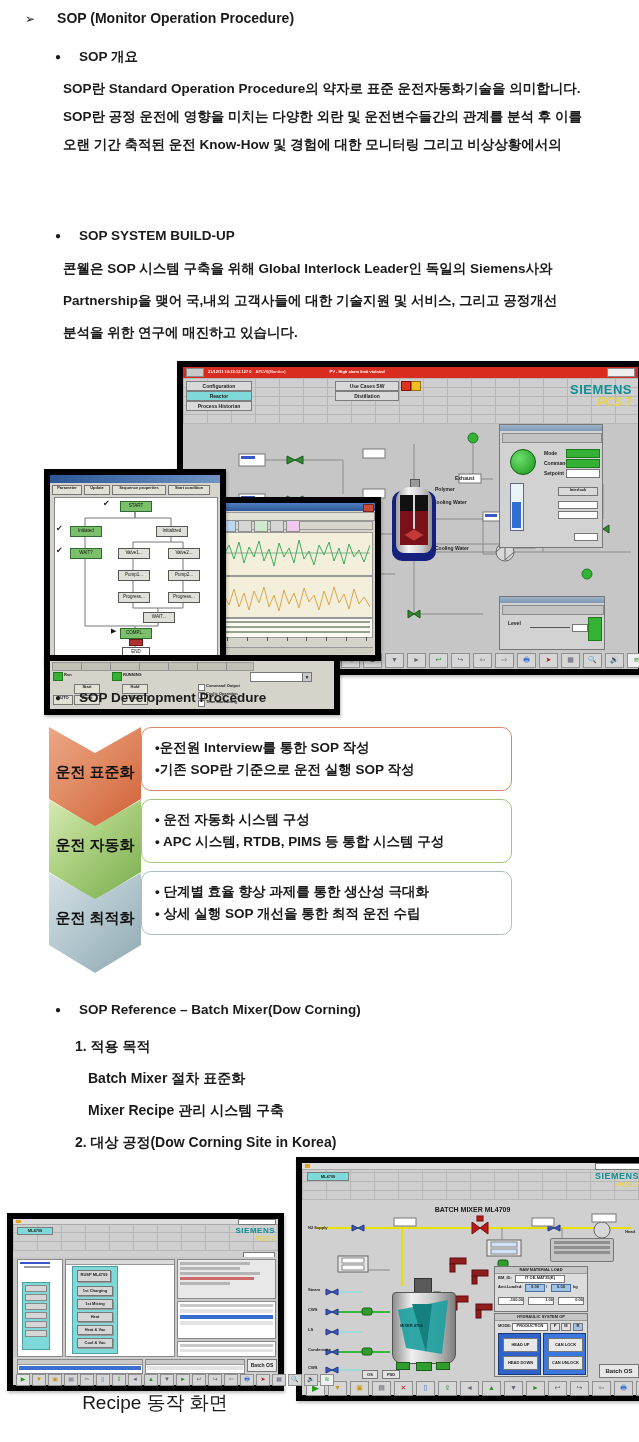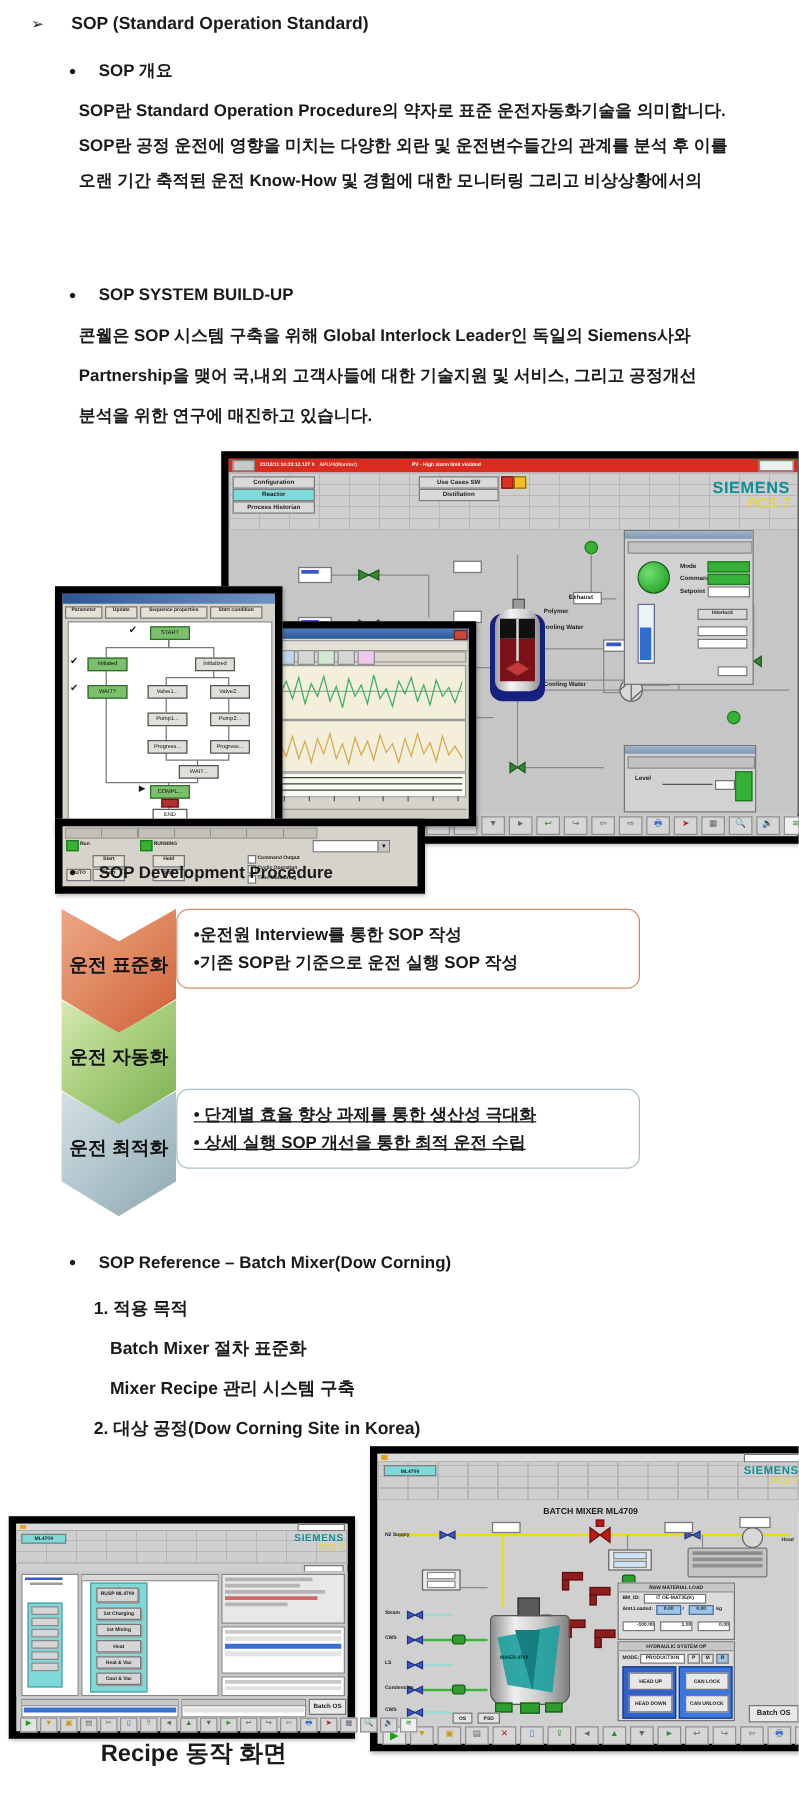--- a/index.html
+++ b/index.html
@@ -21,21 +21,21 @@
         clip-path:polygon(0 0,50% 26%,100% 0,100% 72%,50% 100%,0 72%);}
   .chev1{background:linear-gradient(135deg,#eda687 0%,#e08a62 45%,#d05f38 100%);}
   .chev2{background:linear-gradient(135deg,#d6e9b4 0%,#a9cf7d 45%,#79ad4e 100%);}
   .chev3{background:linear-gradient(135deg,#d5e0e4 0%,#b4c8cf 45%,#8fa8b2 100%);}
   .chev-label{left:49px;width:92px;text-align:center;font-size:15px;font-weight:700;color:#111;}
   .step-box{left:141px;width:371px;height:64px;background:#fff;border-radius:10px;
             display:flex;flex-direction:column;justify-content:center;padding-left:13px;box-sizing:border-box;}
   .step-box .item{font-size:13.5px;font-weight:700;line-height:22px;white-space:nowrap;}
   .sb1{border:1.5px solid #d98a66;}
   .sb2{border:1.5px solid #a3c87a;}
-  .sb3{border:1.5px solid #a9bfc7;text-decoration:underline;}
+  .sb3{border:1.5px solid #a9bfc7;}
 
   
   .win{position:absolute;background:#c9c9c9;border:6px solid #000000;box-shadow:1px 2px 3px rgba(0,0,0,.25);}
   .grid-tex{background-color:#cfcfcf;background-image:
       repeating-linear-gradient(0deg,#b7b7b7 0 1px,rgba(0,0,0,0) 1px 9px),
       repeating-linear-gradient(90deg,#b7b7b7 0 1px,rgba(0,0,0,0) 1px 24px);}
   .navbtn{position:absolute;background:#d9d9d9;border:1px solid #7d7d7d;font-size:5px;font-weight:700;
           color:#222;text-align:center;line-height:8px;overflow:hidden;}
   .cyanbtn{background:#7fd9d9;}
   .brand{position:absolute;text-align:right;line-height:1;}
@@ -49,30 +49,30 @@
   .fp{position:absolute;background:#d2d2d2;border:1px solid #777;}
   .fp .tbar{height:6px;background:linear-gradient(#9fb3c8,#7d97b5);}
   .tinytxt{font-size:5px;font-weight:700;color:#222;line-height:1.1;}
   .microtxt{font-size:4px;font-weight:700;color:#222;line-height:1.1;}
   .chip{position:absolute;border:1px solid #777;background:#fff;}
   .greenchip{background:#35b135;border:1px solid #1d7a1d;}
   .bluechip{background:#9fc4e8;border:1px solid #4a70a0;}
   .flowbox{position:absolute;width:30px;height:9px;background:#e0e0da;border:1px solid #555;
            font-size:4.5px;line-height:8px;text-align:center;color:#111;overflow:hidden;}
   .flowgreen{background:#7cc06c;border-color:#2f6b2f;}
-  .caption{font-size:19px;font-weight:700;text-align:center;}
+  .caption{font-size:19px;font-weight:400;text-align:center;}
   svg{display:block;}
 </style>
 </head>
 <body>
 
 <div class="page">
 
   <div class="abs doc-title nowrap">
-    <span class="arrow">➢</span><span>SOP (Standard Operation Standard)</span>
+    <span class="arrow">➢</span><span>SOP (Monitor Operation Procedure)</span>
   </div>
 
   <div class="abs sec-head nowrap" style="left:55px;top:48px;">
     <span class="dot">●</span><span>SOP 개요</span>
   </div>
   <div class="abs para" style="left:63px;top:80px;">
     <div class="line" style="height:28px;">SOP란 Standard Operation Procedure의 약자로 표준 운전자동화기술을 의미합니다.</div>
     <div class="line" style="height:28px;">SOP란 공정 운전에 영향을 미치는 다양한 외란 및 운전변수들간의 관계를 분석 후 이를</div>
     <div class="line" style="height:28px;">오랜 기간 축적된 운전 Know-How 및 경험에 대한 모니터링 그리고 비상상황에서의</div>
   </div>
@@ -370,20 +370,24 @@
   <div class="abs chev chev2" style="top:800px;"></div>
   <div class="abs chev chev3" style="top:873px;"></div>
   <div class="abs chev-label" style="top:763px;">운전 표준화</div>
   <div class="abs chev-label" style="top:836px;">운전 자동화</div>
   <div class="abs chev-label" style="top:909px;">운전 최적화</div>
 
   <div class="abs step-box sb1" style="top:727px;">
     <div class="item">•운전원 Interview를 통한 SOP 작성</div>
     <div class="item">•기존 SOP란 기준으로 운전 실행 SOP 작성</div>
   </div>
+  <div class="abs step-box sb2" style="top:799px;">
+    <div class="item">• 운전 자동화 시스템 구성</div>
+    <div class="item">• APC 시스템, RTDB, PIMS 등 통합 시스템 구성</div>
+  </div>
   <div class="abs step-box sb3" style="top:871px;">
     <div class="item">• 단계별 효율 향상 과제를 통한 생산성 극대화</div>
     <div class="item">• 상세 실행 SOP 개선을 통한 최적 운전 수립</div>
   </div>
 
   <div class="abs sec-head nowrap" style="left:55px;top:1002px;">
     <span class="dot">●</span><span>SOP Reference – Batch Mixer(Dow Corning)</span>
   </div>
   <div class="abs para nowrap" style="left:75px;top:1038px;font-size:14px;font-weight:700;">1. 적용 목적</div>
   <div class="abs para nowrap" style="left:88px;top:1070px;font-size:14px;font-weight:700;">Batch Mixer 절차 표준화</div>

